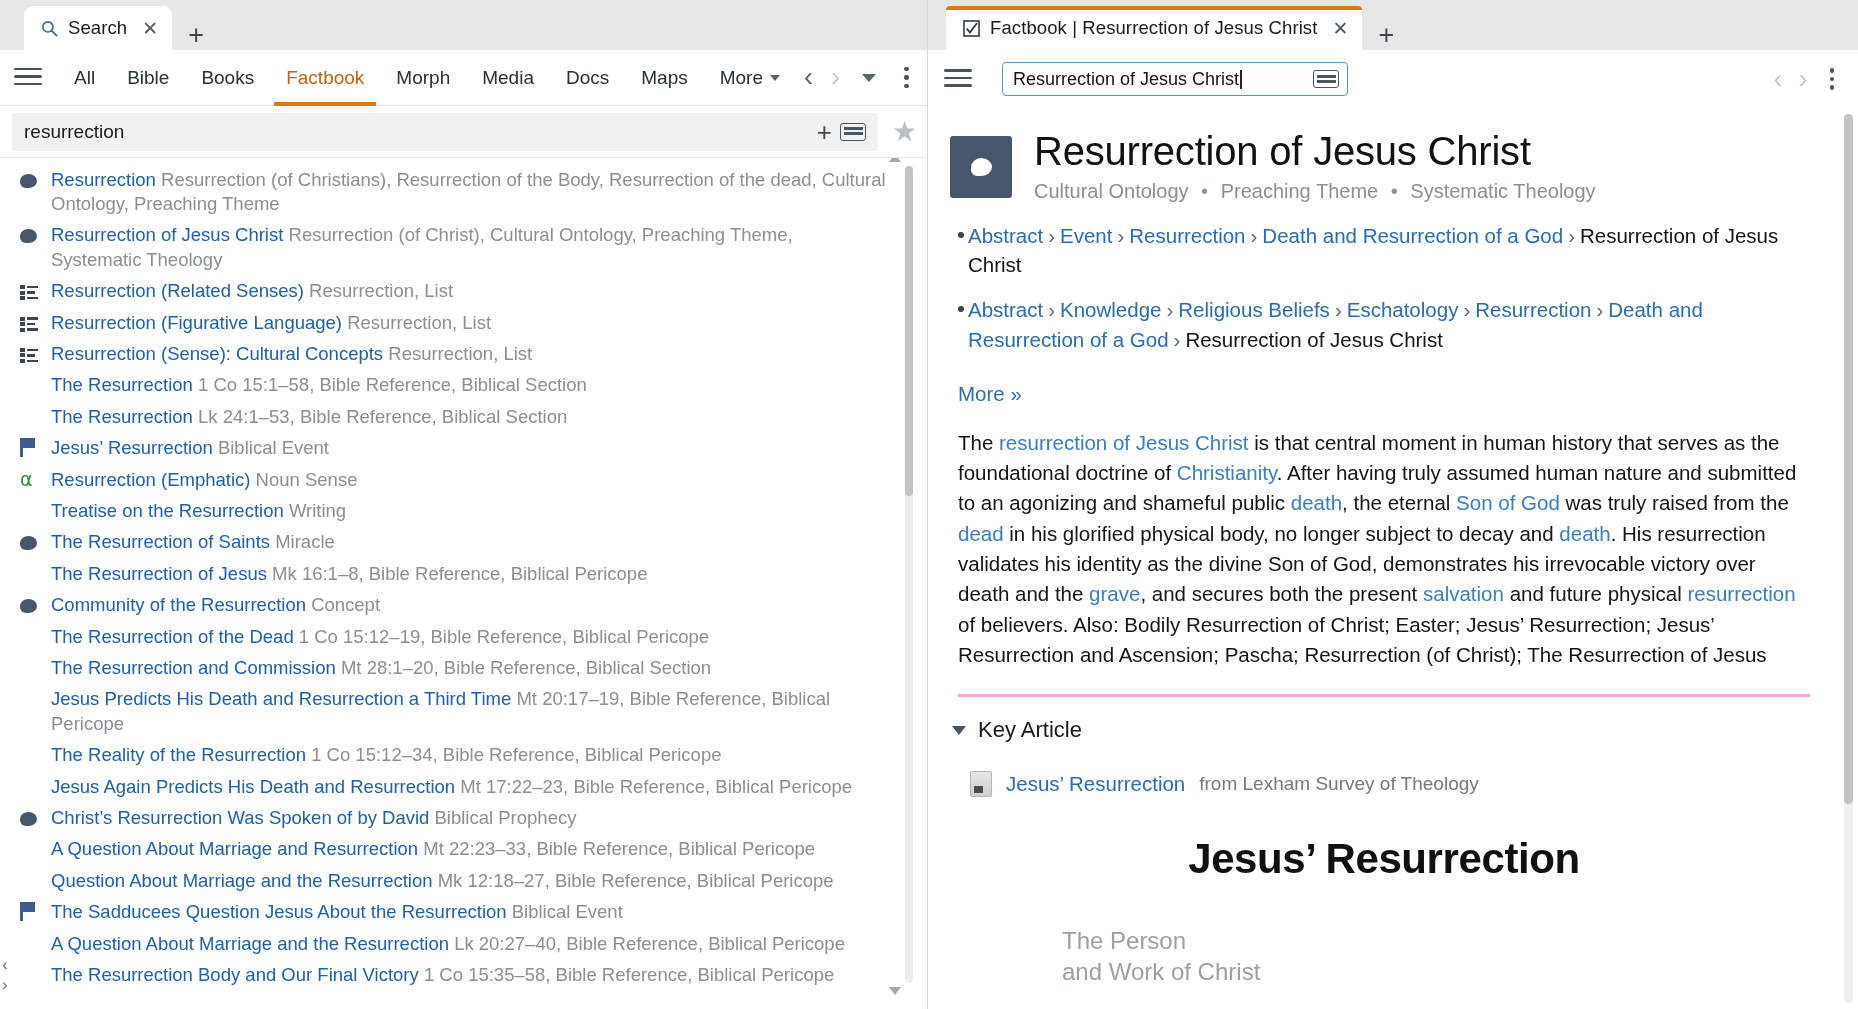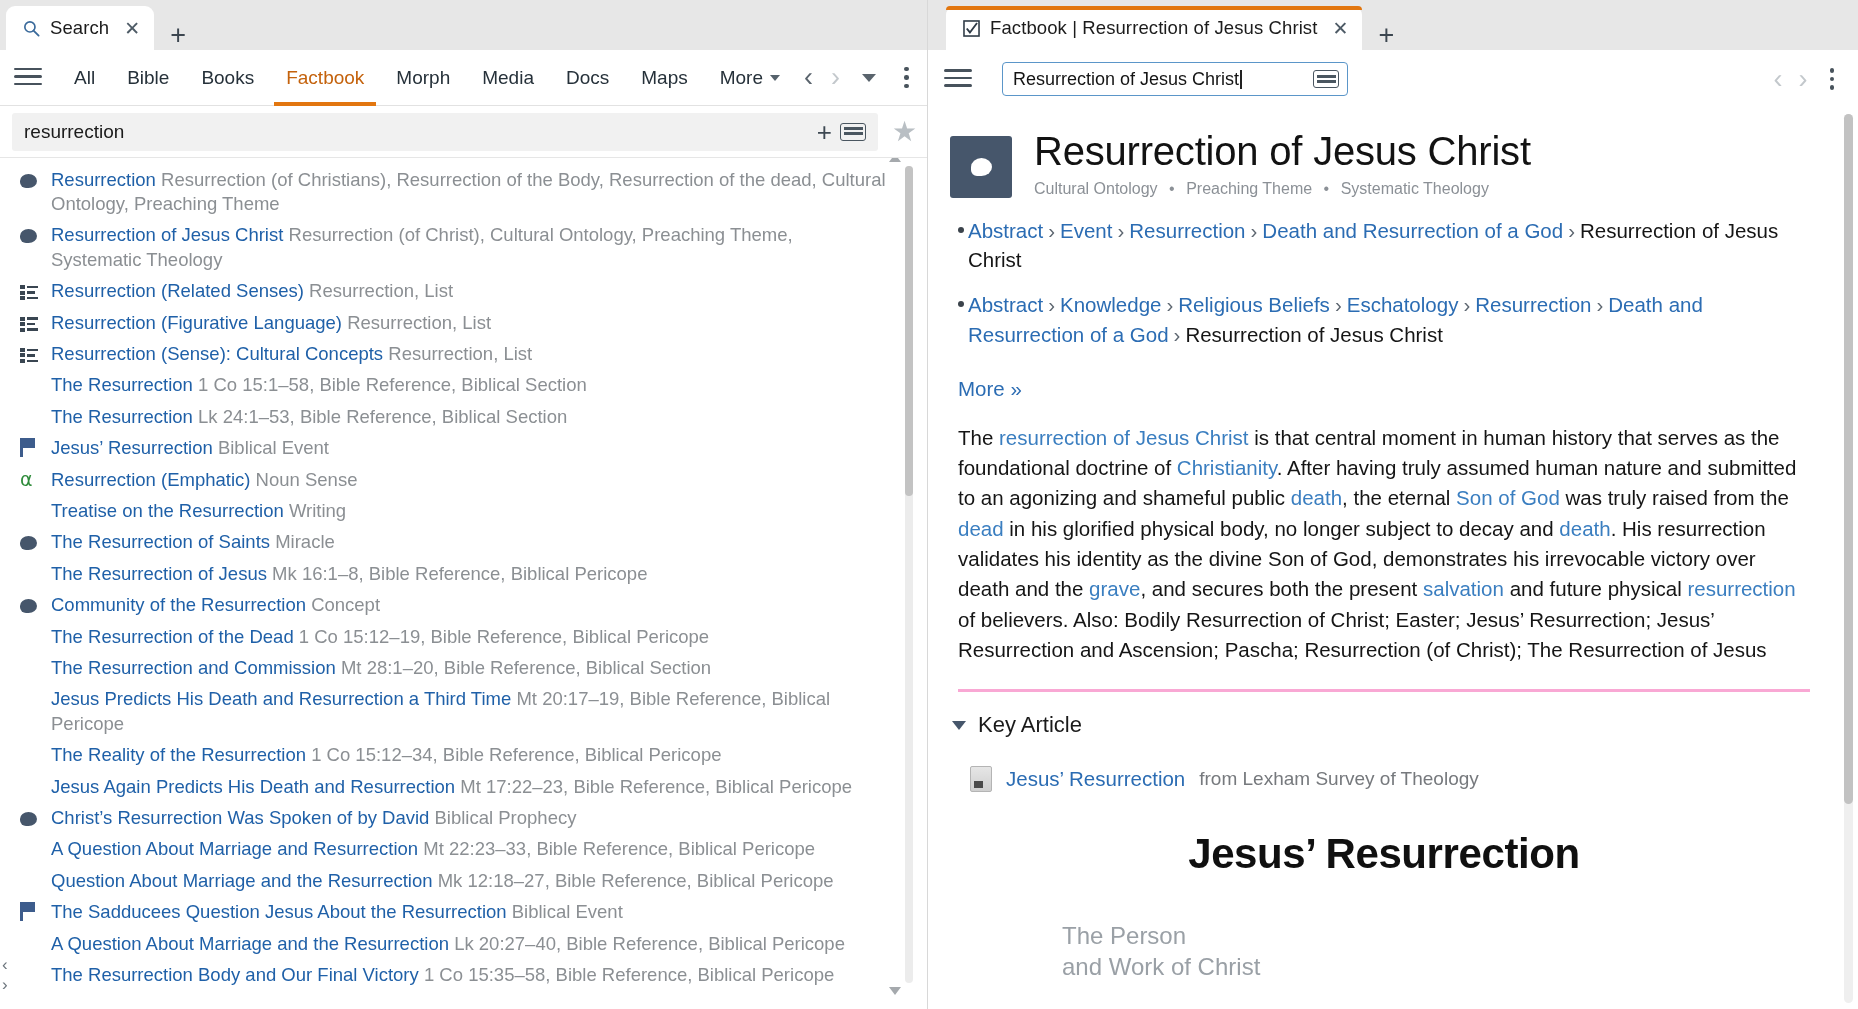--- a/index.html
+++ b/index.html
@@ -12,21 +12,21 @@
   .app { display: flex; width: 1858px; height: 1009px; background:#e9e9e9; }
 
   
   .panel { display: flex; flex-direction: column; height: 1009px; background:#fff; position: relative; }
   .panel-left  { width: 928px; border-right: 1px solid #d8d8d8; }
   .panel-right { width: 930px; }
 
   
   .tabstrip {
     height: 50px; background: #e7e7e7;
-    display: flex; align-items: flex-end; padding-left: 6px; flex: 0 0 50px;
+    display: flex; align-items: flex-end; padding-left: 24px; flex: 0 0 50px;
     position: relative;
   }
   .panel-right .tabstrip { padding-left: 18px; }
   .tab {
     height: 44px; background: #fff; border-radius: 9px 9px 0 0;
     display: flex; align-items: center; gap: 9px;
     padding: 0 14px 0 16px; font-size: 18.5px; color: #1c1c1c;
     position: relative; white-space: nowrap;
   }
   .tab.active-orange::before {
@@ -157,21 +157,21 @@
 
   .r-inner { padding: 22px 40px 0 22px; }
 
   .title-row { display:flex; align-items:flex-start; gap:22px; }
   .title-badge {
     width:62px;height:62px;background:#46566b;border-radius:3px;
     display:flex;align-items:center;justify-content:center;flex:0 0 62px; margin-top:6px;
   }
   .title-badge .bubble { width:21px;height:18px;background:#fff;border-radius:50% 50% 50% 6px;}
   .r-title { font-size: 40px; font-weight: 400; color:#121212; line-height:1.08; letter-spacing:-.2px;}
-  .r-sub { font-size: 16px; color:#8b9096; margin-top: 7px; }
+  .r-sub { font-size: 20px; color:#8b9096; margin-top: 7px; }
   .r-sub .dot { padding: 0 7px; }
 
   .crumbs { margin-top: 18px; padding-left: 8px;}
   .crumb-li { display:flex; align-items:flex-start; gap:4px; margin-bottom: 16px; }
   .bullet { width:6px;height:6px;border-radius:50%;background:#3b434b;flex:0 0 6px;margin-top:11px;}
   .crumb-txt { font-size:20.5px; line-height:1.42; color:#151515; }
   .crumb-txt a { color:#2b6cb3; text-decoration:none; cursor:pointer;}
   .crumb-sep { color:#5d6670; padding: 0 5px; }
 
   .more-link { font-size:20.5px; color:#2b6cb3; margin: 12px 0 0 8px; cursor:pointer; display:inline-block;}

